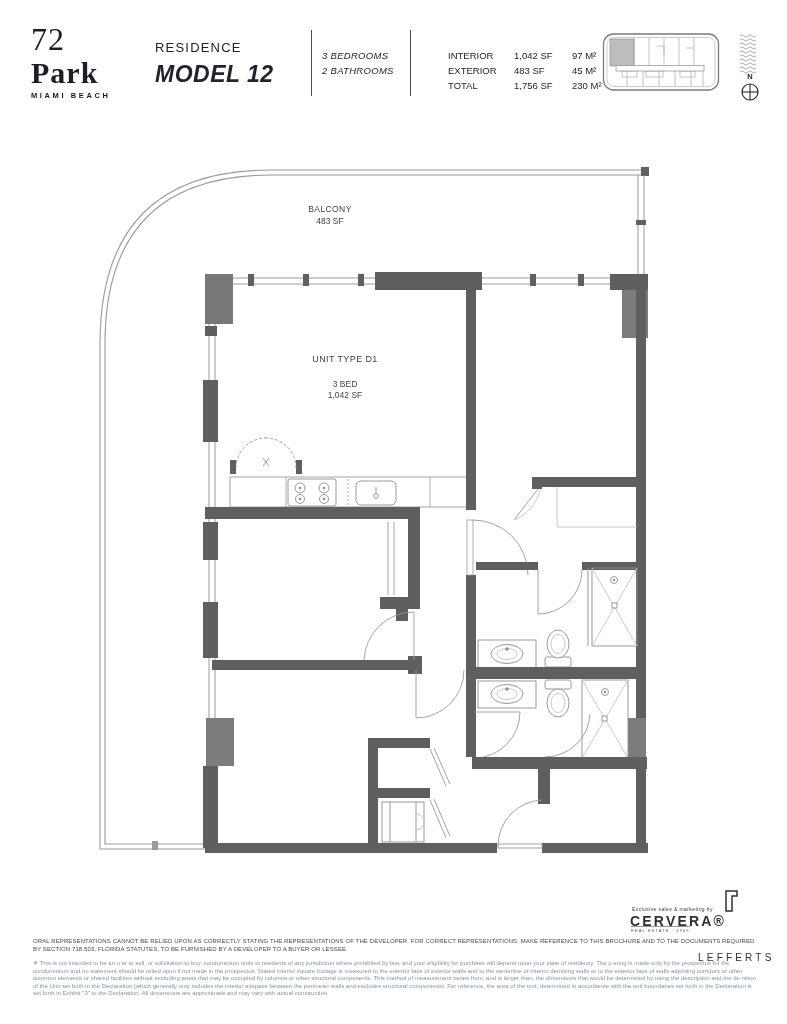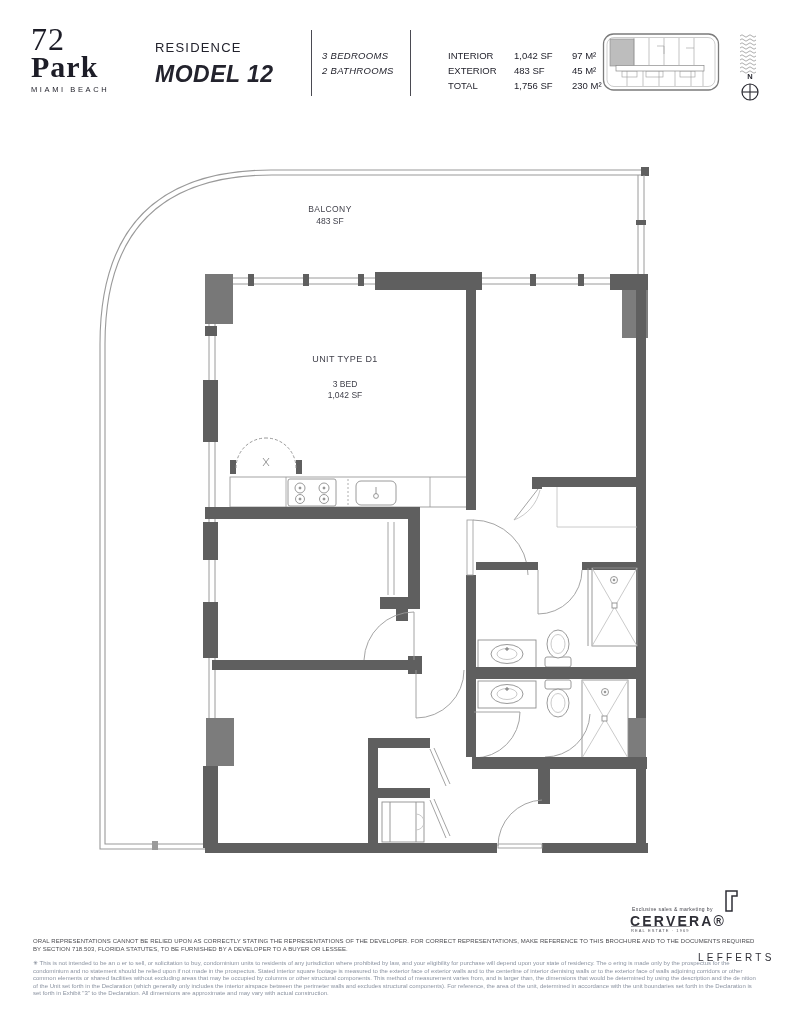--- a/index.html
+++ b/index.html
@@ -5,22 +5,22 @@
   * { margin:0; padding:0; box-sizing:border-box; }
   html,body { background:#ffffff; }
   .page {
     position:relative; width:787px; height:1024px; background:#ffffff;
     font-family:"Liberation Sans", sans-serif; color:#1d1d27; overflow:hidden;
   }
   .abs { position:absolute; }
 
   
   .logo-num  { font-family:"Liberation Serif", serif; font-weight:normal; font-size:32px; line-height:26px; letter-spacing:1px; }
-  .logo-name { font-family:"Liberation Serif", serif; font-weight:bold; font-size:30px; line-height:30px; letter-spacing:1px; }
-  .logo-city { font-size:7.5px; letter-spacing:2.6px; font-weight:normal; margin-top:3px; }
+  .logo-name { font-family:"Liberation Serif", serif; font-weight:bold; font-size:30px; line-height:30px; letter-spacing:1px;margin-top:6px; }
+  .logo-city { font-size:7.5px; letter-spacing:2.6px; font-weight:bold; margin-top:3px; }
   .res-label { font-size:13px; letter-spacing:1.2px; color:#23232d; }
   .res-model { font-size:23px; font-style:italic; letter-spacing:0.5px; color:#23232d; margin-top:6px;font-weight:bold; }
   .vdiv { width:1px; background:#4a4a52; }
   .bedbath div { font-size:9.5px; color:#23232d; line-height:15px; letter-spacing:0.3px;font-style:italic; }
   .areas { display:grid; grid-template-columns:66px 58px 44px; font-size:9.5px; line-height:15px; color:#23232d; }
 
   
   .plan-label { fill:#3f3f49; font-family:"Liberation Sans", sans-serif; }
 
   

